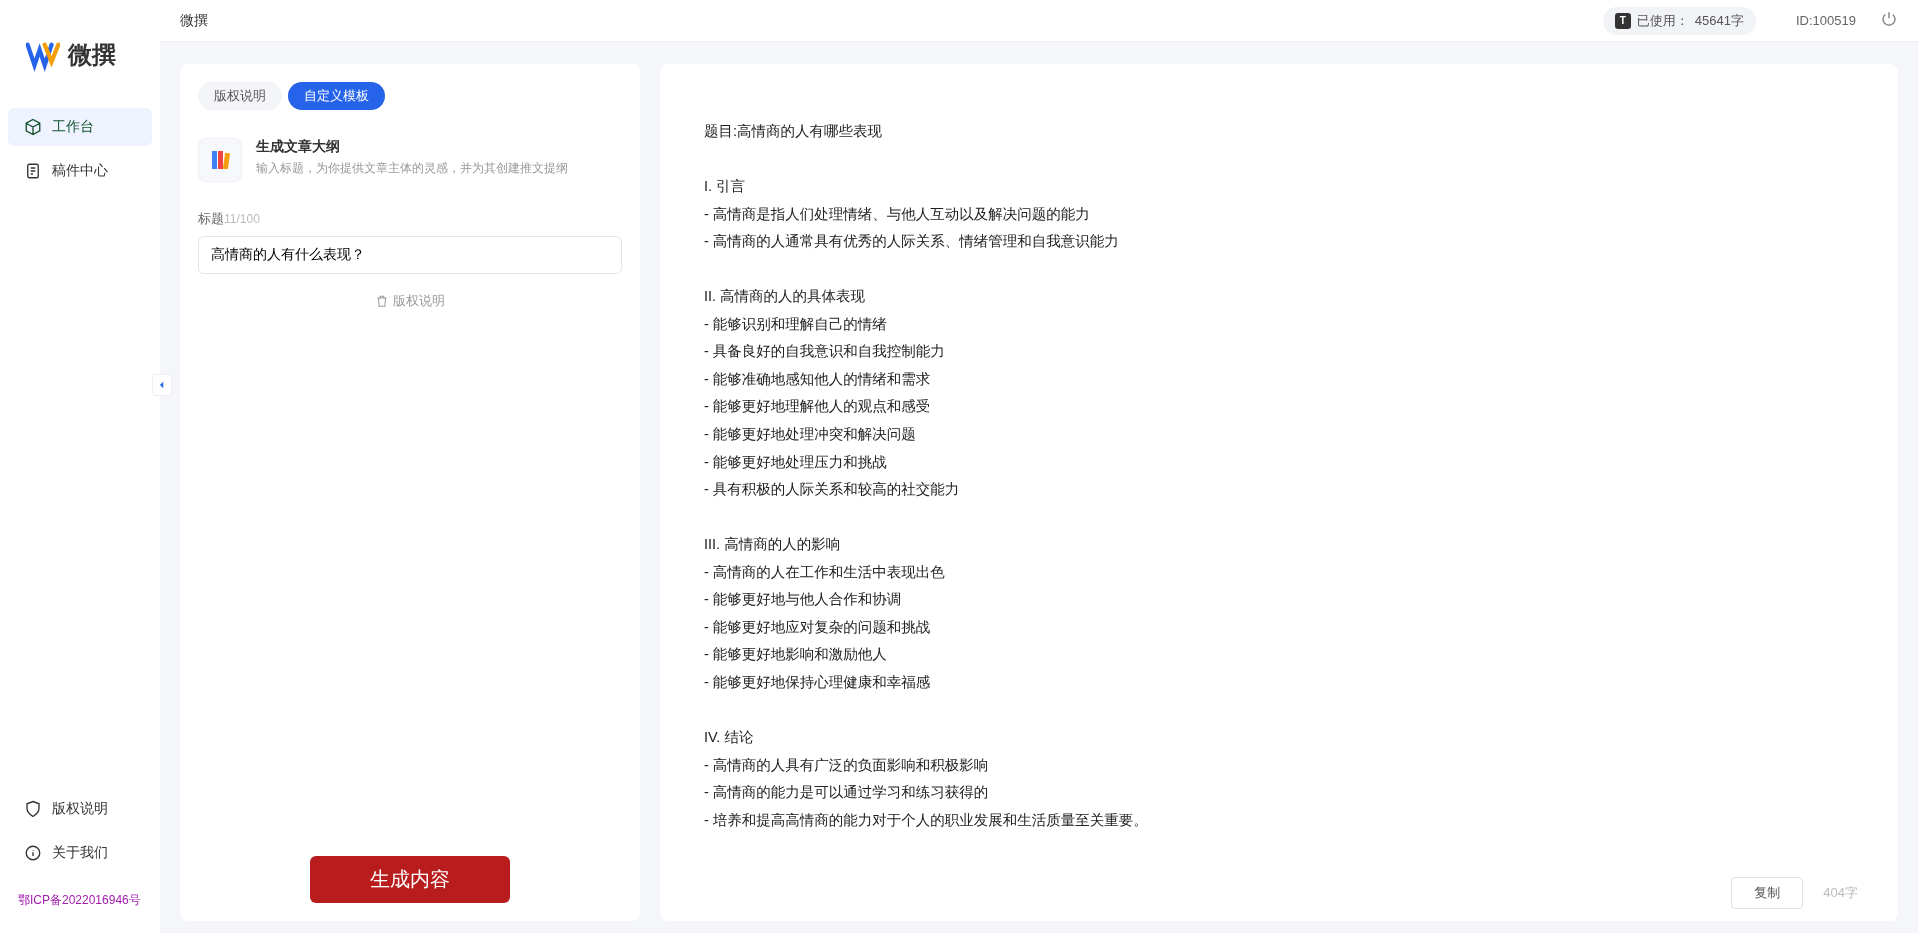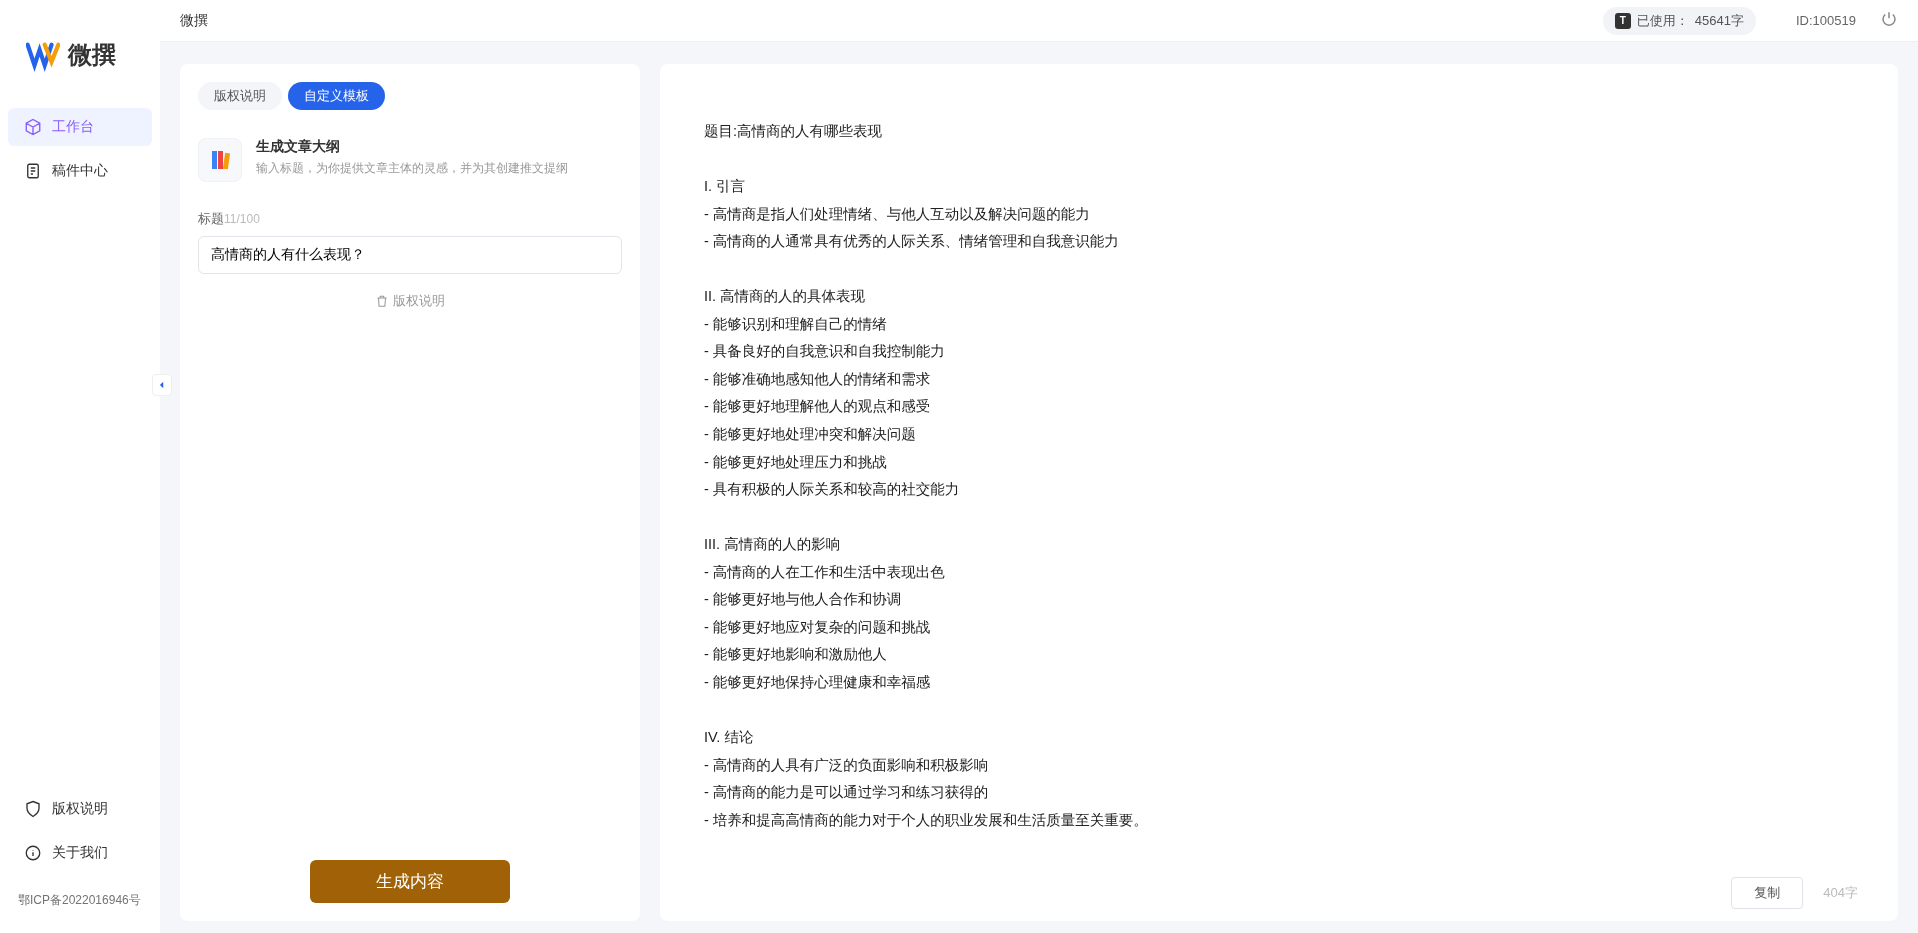--- a/index.html
+++ b/index.html
@@ -32,24 +32,24 @@
     .nav-item {
       display: flex;
       align-items: center;
       gap: 10px;
       padding: 10px 16px;
       margin-bottom: 6px;
       border-radius: 6px;
       cursor: pointer;
       color: #333;
     }
-    .nav-item.active { color: #8b5cf6; background: #eef3ff; }
+    .nav-item.active { color: #14532d; background: #eef3ff; }
     .nav-item svg { width: 18px; height: 18px; }
     .footer-nav { padding: 0 8px 8px; }
-    .icp { font-size: 12px; color: #737373; padding: 6px 18px; }
+    .icp { font-size: 12px; color: #a21caf; padding: 6px 18px; }
     .collapse-handle {
       position: absolute;
       top: 374px;
       right: -12px;
       width: 20px;
       height: 22px;
       background: #fff;
       border: 1px solid #eee;
       border-radius: 4px;
       display: flex;
@@ -148,25 +148,25 @@
       align-items: center;
       justify-content: center;
       gap: 4px;
     }
     .generate-btn-row { padding: 0 18px; }
     .generate-btn {
       width: 200px;
       margin: 0 auto;
       display: block;
       padding: 10px 0;
-      background: #a16207;
+      background: #b91c1c;
       color: #fff;
       border: none;
       border-radius: 6px;
-      font-size: 17px;
+      font-size: 20px;
       cursor: pointer;
     }
     .output-title-row { position: relative; text-align: center; padding: 0 40px 10px; }
     .output-title { font-size: 26px; font-weight: 600; font-family: "SimSun", serif; }
     .output-counter {
       position: absolute;
       right: 40px;
       bottom: 0;
       font-size: 12px;
       color: #bbb;

